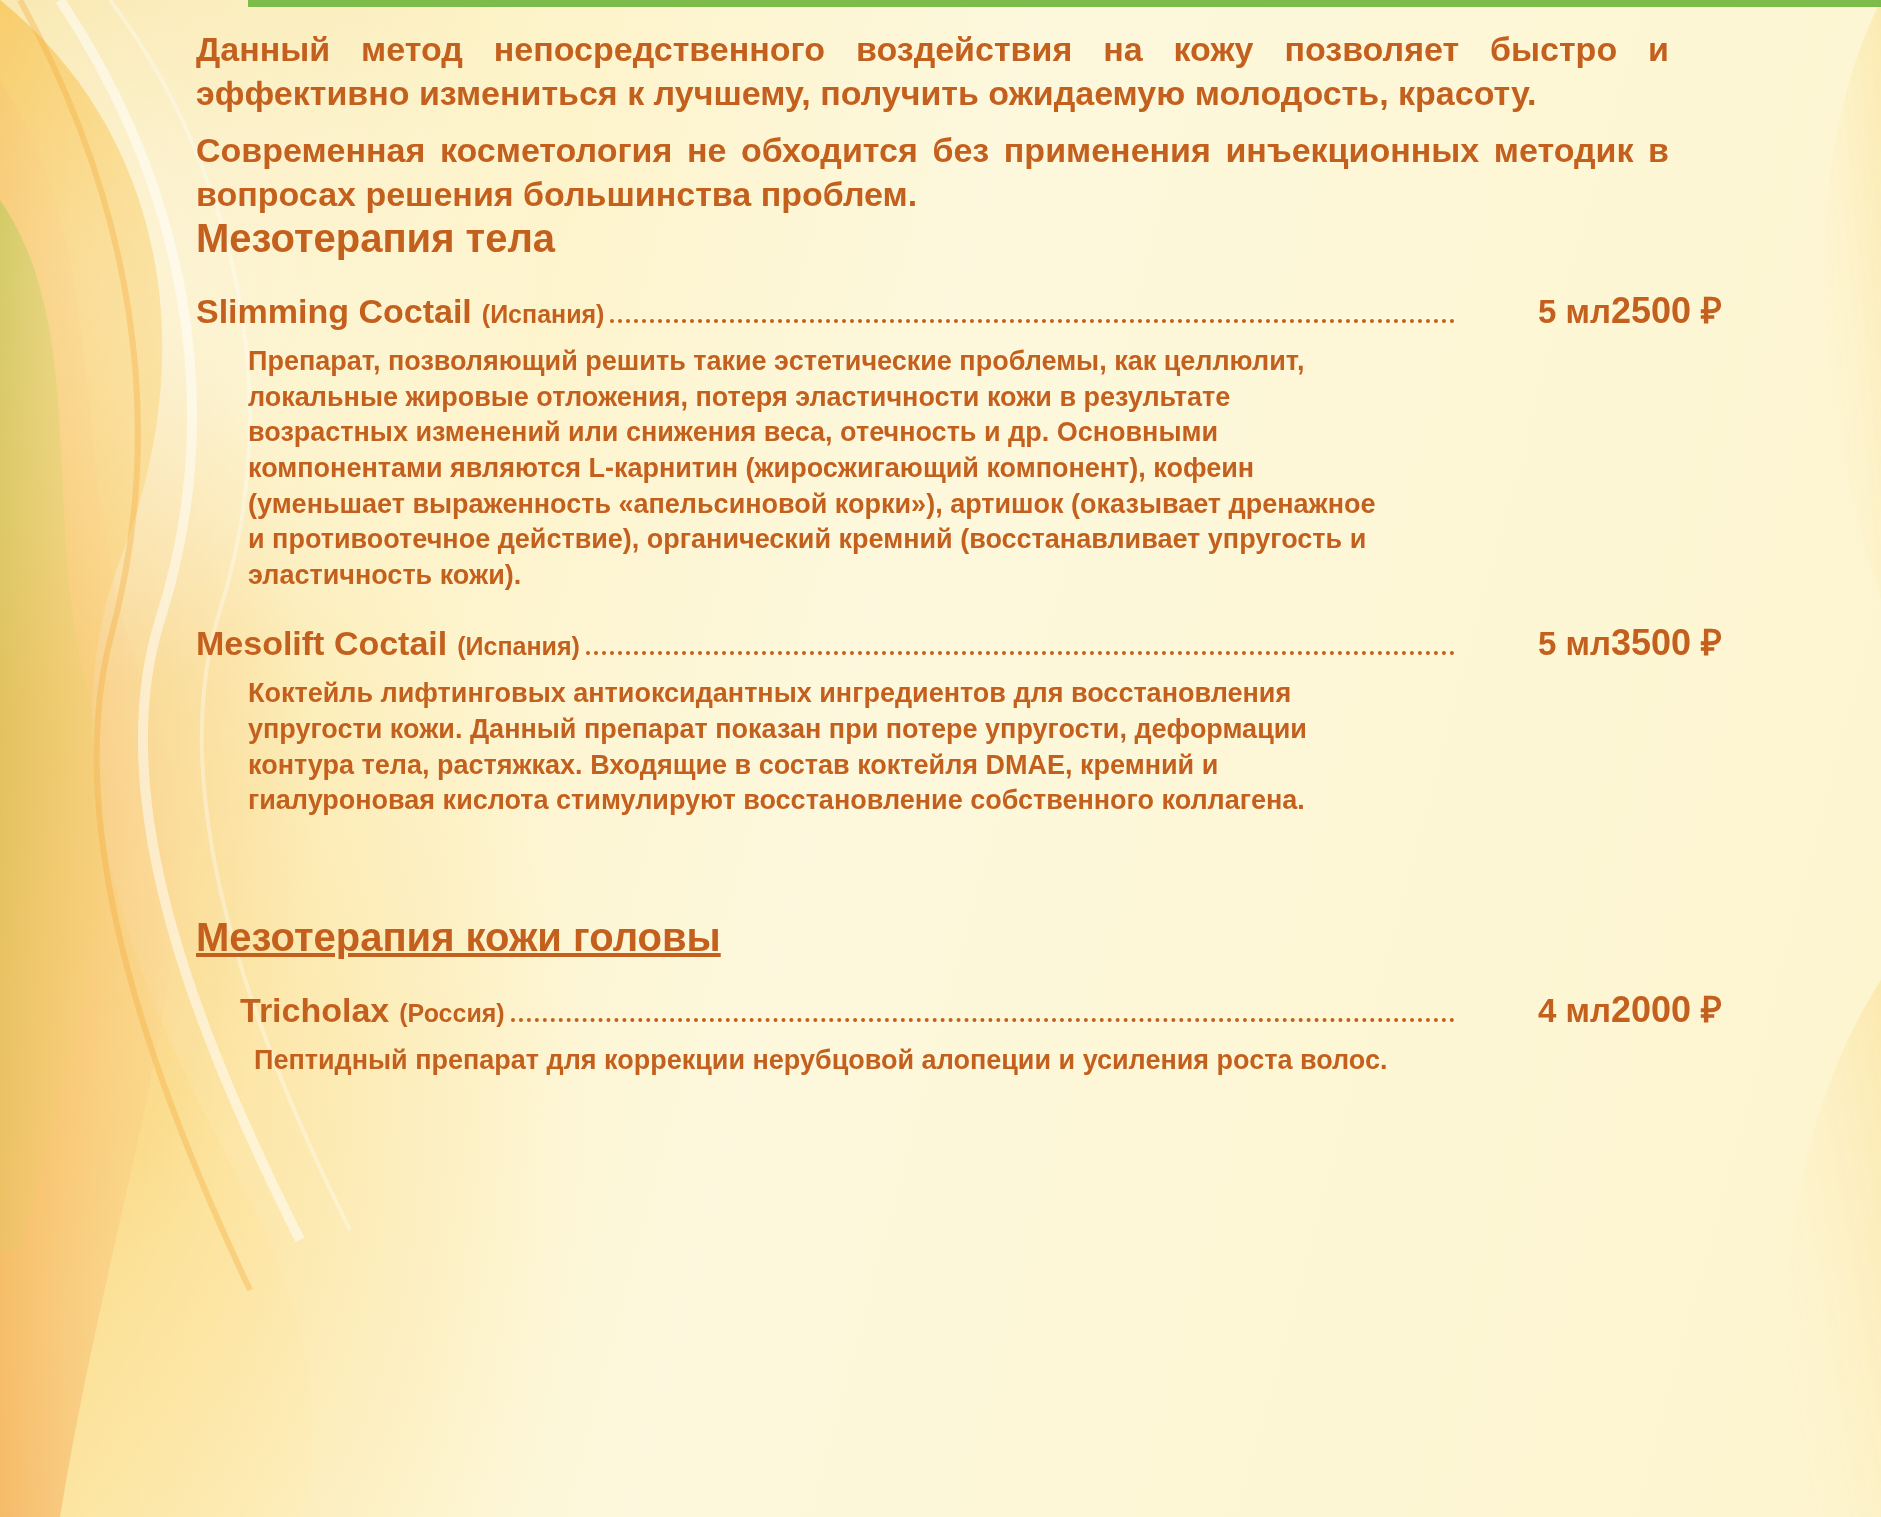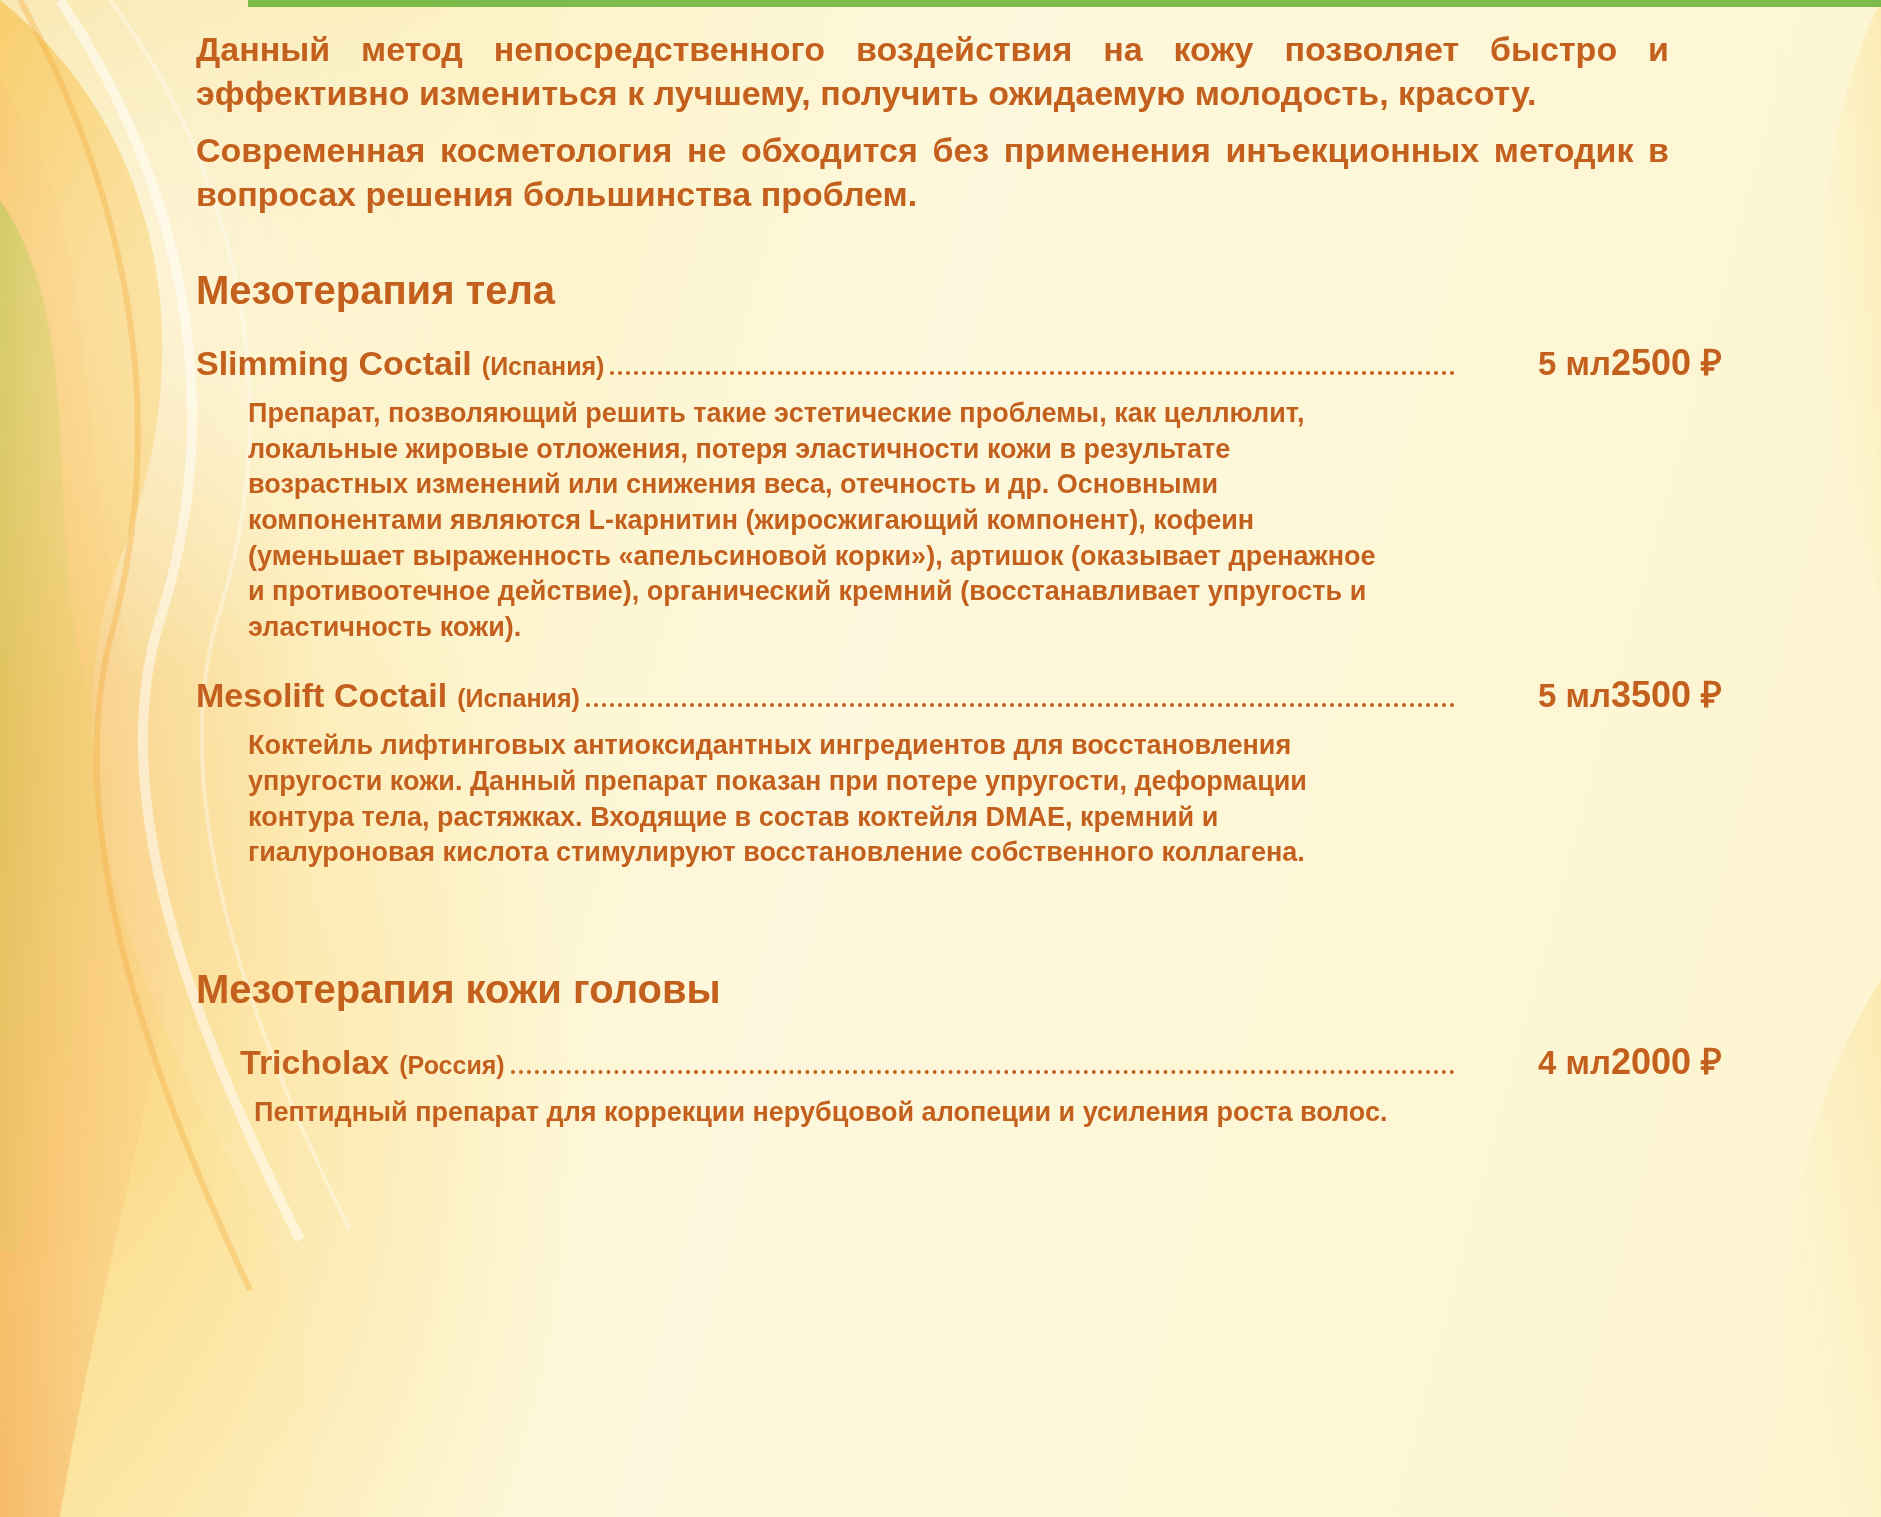--- a/index.html
+++ b/index.html
@@ -81,23 +81,22 @@
     font-weight: 600;
   }
   .intro p { margin: 0 0 14px 0; }
   .intro p:last-child { margin-bottom: 0; }
 
   .section-head {
     color: #c4601e;
     font-size: 40px;
     font-weight: bold;
     padding-left: 196px;
-    margin-top: 52px;
-  }
-  .section-head.second { margin-top: 96px; }
+  }
+  .section-head.second { margin-top: 96px; text-decoration: underline; }
 
   .item {
     padding-left: 196px;
     padding-right: 70px;
     margin-top: 24px;
   }
   .item.indented { padding-left: 240px; }
 
   .item-line {
     display: flex;

